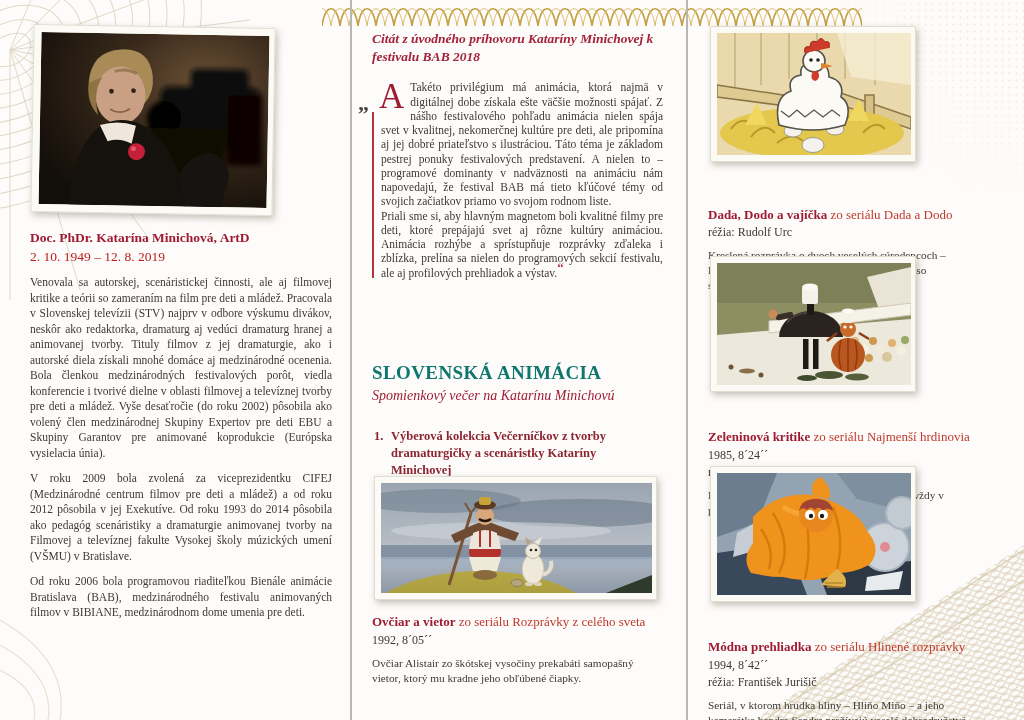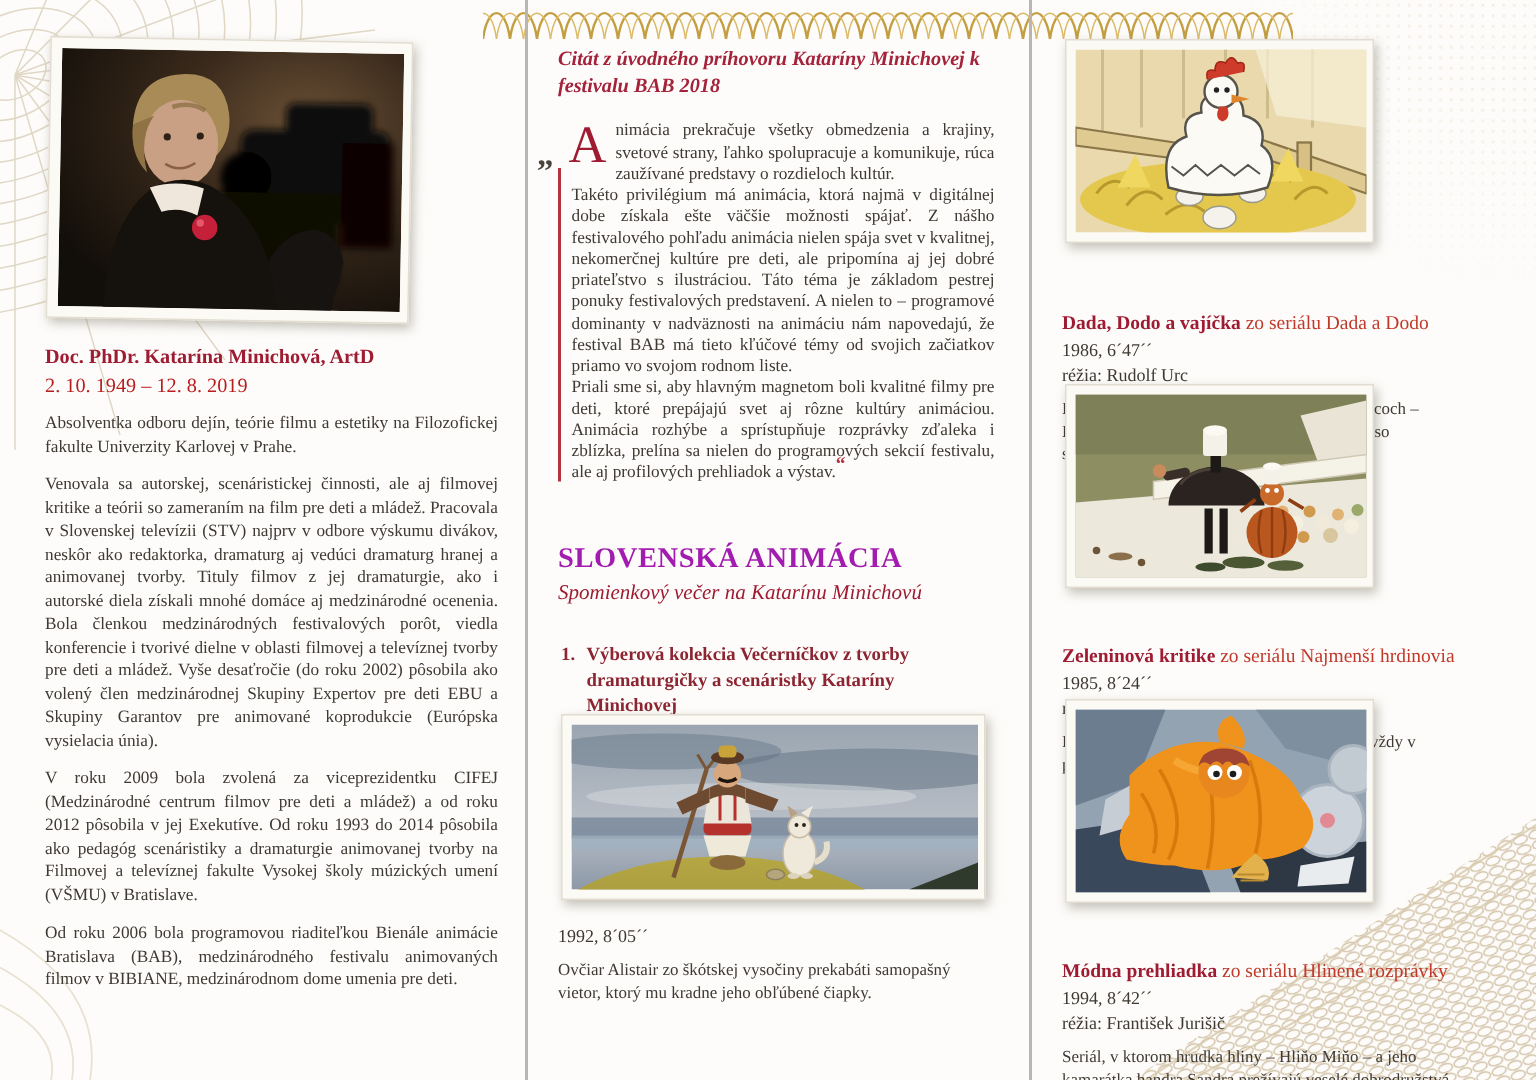--- a/index.html
+++ b/index.html
@@ -41,21 +41,21 @@
   .quote-head{color:#a4233b;font-style:italic;font-weight:bold;font-size:13.5px;
               line-height:1.35;margin:0 0 14px 0;}
   .quote{position:relative;padding-left:9px;margin-top:4px;}
   .quote::before{content:"";position:absolute;left:0;top:32px;bottom:2px;width:2px;background:#b5323f;}
   .qopen{position:absolute;left:-14px;top:10px;color:#4a443c;font-size:22px;font-weight:bold;}
   .dropcap{float:left;color:#9e1b32;font-size:35px;line-height:.8;font-weight:normal;
            margin:3px 6px 0 -2px;}
   .quote p{font-size:11.5px;line-height:1.24;text-align:justify;margin:0;}
   .qclose{color:#b5323f;font-weight:bold;font-size:13px;vertical-align:super;line-height:0;}
 
-  .section-title{position:absolute;top:332px;left:0;color:#a21caf;font-weight:bold;
+  .section-title{position:absolute;top:332px;left:0;color:#0f766e;font-weight:bold;
                  font-size:19px;letter-spacing:.4px;margin:0;}
   .section-sub{position:absolute;top:358px;left:0;color:#9e1b32;font-style:italic;
                font-weight:normal;font-size:14px;margin:0;}
   .list-item{position:absolute;top:398px;left:2px;display:flex;width:282px;
              color:#8c2531;font-weight:bold;font-size:12.5px;line-height:1.35;}
   .list-item .num{width:17px;flex:0 0 17px;}
 
   .fig-mid{position:absolute;top:446px;left:2px;width:283px;padding:6px;}
   .filmtext-mid{position:absolute;top:584px;left:0;width:288px;}
 
@@ -163,34 +163,32 @@
           <path d="M60,92 Q78,86 96,92 L92,110 Q80,104 68,108 Z" fill="#efe7db"></path>
           <circle cx="97" cy="118" r="8.5" fill="#c4203a"></circle>
           <circle cx="94" cy="115" r="2.5" fill="#e5576d"></circle>
           <path d="M140,140 Q150,120 170,118 Q186,120 190,140 L182,172 L146,172 Z" fill="#171310"></path>
         </g>
       </svg>
     </div>
     <p class="person-name">Doc. PhDr. Katarína Minichová, ArtD</p>
     <p class="person-dates">2. 10. 1949 – 12. 8. 2019</p>
     <div class="bio">
-      <p>Absolventka odboru dejín, teórie filmu a estetiky na Filozofickej fakulte Univerzity Karlovej v Prahe.</p>
       <p>Venovala sa autorskej, scenáristickej činnosti, ale aj filmovej kritike a teórii so zameraním na film pre deti a mládež. Pracovala v Slovenskej televízii (STV) najprv v odbore výskumu divákov, neskôr ako redaktorka, dramaturg aj vedúci dramaturg hranej a animovanej tvorby. Tituly filmov z jej dramaturgie, ako i autorské diela získali mnohé domáce aj medzinárodné ocenenia. Bola členkou medzinárodných festivalových porôt, viedla konferencie i tvorivé dielne v oblasti filmovej a televíznej tvorby pre deti a mládež. Vyše desaťročie (do roku 2002) pôsobila ako volený člen medzinárodnej Skupiny Expertov pre deti EBU a Skupiny Garantov pre animované koprodukcie (Európska vysielacia únia).</p>
       <p>V roku 2009 bola zvolená za viceprezidentku CIFEJ (Medzinárodné centrum filmov pre deti a mládež) a od roku 2012 pôsobila v jej Exekutíve. Od roku 1993 do 2014 pôsobila ako pedagóg scenáristiky a dramaturgie animovanej tvorby na Filmovej a televíznej fakulte Vysokej školy múzických umení (VŠMU) v Bratislave.</p>
       <p>Od roku 2006 bola programovou riaditeľkou Bienále animácie Bratislava (BAB), medzinárodného festivalu animovaných filmov v BIBIANE, medzinárodnom dome umenia pre deti.</p>
     </div>
   </div>
 
   <div class="col-mid">
     <p class="quote-head">Citát z úvodného príhovoru Kataríny Minichovej k festivalu BAB 2018</p>
 
     <div class="quote">
       <span class="qopen">„</span>
       <span class="dropcap">A</span>
-      <p>nimácia prekračuje všetky obmedzenia a krajiny, svetové strany, ľahko spolupracuje a komunikuje, rúca zaužívané predstavy o rozdieloch kultúr.</p>
       <p>Takéto privilégium má animácia, ktorá najmä v digitálnej dobe získala ešte väčšie možnosti spájať. Z nášho festivalového pohľadu animácia nielen spája svet v kvalitnej, nekomerčnej kultúre pre deti, ale pripomína aj jej dobré priateľstvo s ilustráciou. Táto téma je základom pestrej ponuky festivalových predstavení. A nielen to – programové dominanty v nadväznosti na animáciu nám napovedajú, že festival BAB má tieto kľúčové témy od svojich začiatkov priamo vo svojom rodnom liste.</p>
       <p><span>Priali sme si, aby hlavným magnetom boli kvalitné filmy pre deti, ktoré prepájajú svet aj rôzne kultúry animáciou. Animácia rozhýbe a sprístupňuje rozprávky zďaleka i zblízka, prelína sa nielen do programových sekcií festivalu, ale aj profilových prehliadok a výstav.</span><span class="qclose">“</span></p>
     </div>
 
     <h1 class="section-title">SLOVENSKÁ ANIMÁCIA</h1>
     <p class="section-sub">Spomienkový večer na Katarínu Minichovú</p>
 
     <div class="list-item">
       <span class="num">1.</span>
       <span>Výberová kolekcia Večerníčkov z tvorby dramaturgičky a scenáristky Kataríny Minichovej</span>
@@ -238,20 +236,21 @@
         <circle cx="150" cy="67" r="1.3" fill="#2a2118"></circle>
           <circle cx="155" cy="67" r="1.3" fill="#2a2118"></circle>
         <path d="M162,92 Q172,88 170,78" stroke="#e5decb" stroke-width="4" fill="none"></path>
         <ellipse cx="148" cy="101" rx="4" ry="2" fill="#ddd3bc"></ellipse>
           <ellipse cx="157" cy="101" rx="4" ry="2" fill="#ddd3bc"></ellipse>
         <ellipse cx="136" cy="100" rx="6" ry="3.5" fill="#b5a67e" stroke="#8d7f55" stroke-width="1"></ellipse>
       </svg>
     </div>
 
     <div class="filmtext-mid">
+      <p class="film-title"><b>Ovčiar a vietor</b><span class="series"> zo seriálu Rozprávky z celého sveta</span></p>
       <p class="film-year">1992, 8´05´´</p>
       <p class="film-desc">Ovčiar Alistair zo škótskej vysočiny prekabáti samopašný vietor, ktorý mu kradne jeho obľúbené čiapky.</p>
     </div>
   </div>
 
   <div class="col-right">
 
     <div class="frame fig-r f1">
       <svg viewBox="0 0 194 122" width="194" height="122">
         <rect width="194" height="122" fill="#ead9ad"></rect>
@@ -280,21 +279,20 @@
         <path d="M88,20 q-2,-8 5,-6 q0,-8 7,-5 q4,-7 8,0 q6,-2 4,6" fill="#cf3b2a" stroke="#9e2417" stroke-width="1"></path>
         <path d="M96,38 q-4,8 2,10 q6,-2 3,-10" fill="#cf3b2a"></path>
         <polygon points="104,30 116,33 104,36" fill="#e0862a"></polygon>
         <circle cx="94" cy="27" r="1.8" fill="#222"></circle>
           <circle cx="101" cy="27" r="1.8" fill="#222"></circle>
         <ellipse cx="96" cy="112" rx="11" ry="7.5" fill="#f4f2ea" stroke="#9a9a8c" stroke-width="1"></ellipse>
       </svg>
     </div>
     <div class="filmtext-r ft1">
       <p class="film-title"><b>Dada, Dodo a vajíčka</b><span class="series"> zo seriálu Dada a Dodo</span></p>
-      <p class="film-year">1986, 6´47´´</p>
       <p class="film-dir">réžia: Rudolf Urc</p>
       <p class="film-desc">Kreslená rozprávka o dvoch veselých súrodencoch – Dade a Dodovi – odvážne experimentujúcimi so sliepkami a vajíčkami.</p>
     </div>
 
     <div class="frame fig-r f2">
       <svg viewBox="0 0 194 122" width="194" height="122">
         <rect width="194" height="122" fill="#8d8f63"></rect>
         <rect width="194" height="40" fill="#7e8157"></rect>
         <polygon points="150,14 194,4 194,42 162,46" fill="#e9e4d6"></polygon>
         <polygon points="0,72 194,56 194,122 0,122" fill="#ece8dc"></polygon>

